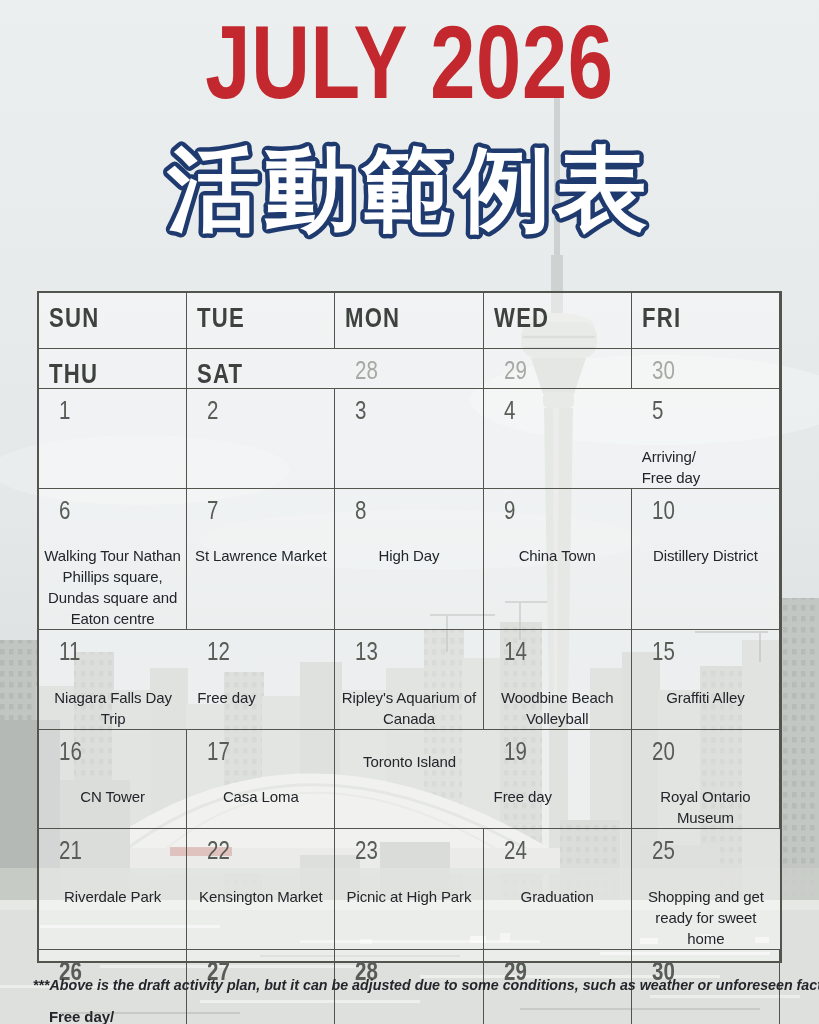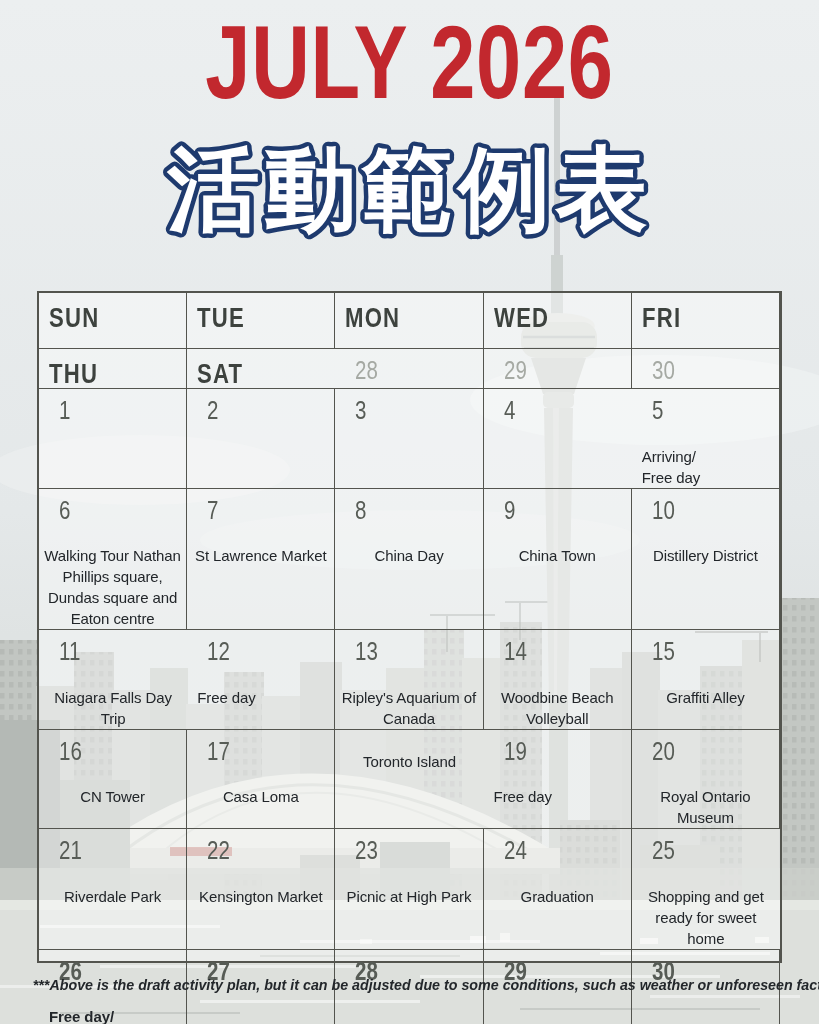--- a/index.html
+++ b/index.html
@@ -219,21 +219,21 @@
       <div class="cell day">
         <div class="date"><span class="cond">6</span></div>
         <div class="event">Walking Tour Nathan Phillips square, Dundas square and Eaton centre</div>
       </div>
       <div class="cell day">
         <div class="date"><span class="cond">7</span></div>
         <div class="event">St Lawrence Market</div>
       </div>
       <div class="cell day">
         <div class="date"><span class="cond">8</span></div>
-        <div class="event">China Day</div>
+        <div class="event">High Day</div>
       </div>
       <div class="cell day">
         <div class="date"><span class="cond">9</span></div>
         <div class="event">China Town</div>
       </div>
       <div class="cell day">
         <div class="date"><span class="cond">10</span></div>
         <div class="event">Distillery District</div>
       </div>
       <div class="cell day">

